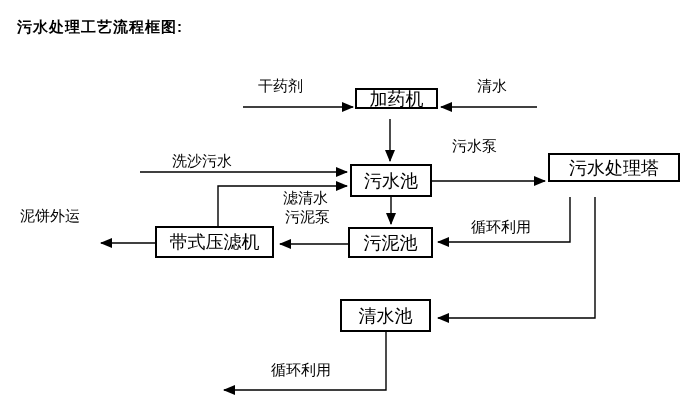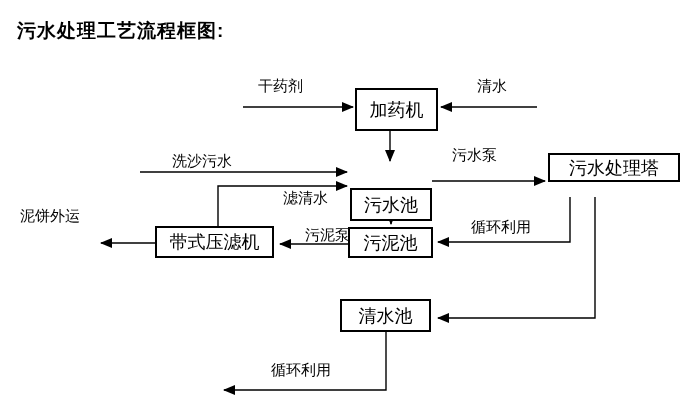--- a/index.html
+++ b/index.html
@@ -9,21 +9,21 @@
     height: 420px;
     background: #ffffff;
     font-family: "Liberation Sans", "DejaVu Sans", sans-serif;
     color: #000;
     overflow: hidden;
   }
   .title {
     position: absolute;
     left: 17px;
     top: 18px;
-    font-size: 19px;
+    font-size: 15px;
     font-weight: bold;
     letter-spacing: 1px;
     white-space: nowrap;
   }
   .wires {
     position: absolute;
     left: 0; top: 0;
     width: 700px; height: 420px;
   }
   .node {
@@ -39,34 +39,34 @@
     line-height: 1;
   }
   .lbl {
     position: absolute;
     font-size: 15px;
     white-space: nowrap;
     line-height: 1;
     background: transparent;
   }
   
-  .n-dosing   { left: 355px; top: 88px;  width: 83px;  height: 43px; }
-  .n-sewage   { left: 350px; top: 164px; width: 82px;  height: 33px; margin-top: 24px; }
+  .n-dosing   { left: 355px; top: 88px;  width: 83px;  height: 21px; }
+  .n-sewage   { left: 350px; top: 164px; width: 82px;  height: 33px; }
   .n-tower    { left: 548px; top: 153px; width: 132px; height: 29px; }
   .n-press    { left: 155px; top: 226px; width: 119px; height: 32px; }
   .n-sludge   { left: 348px; top: 227px; width: 85px;  height: 31px; }
   .n-clean    { left: 340px; top: 299px; width: 91px;  height: 33px; }
   
   .l-dry      { left: 258px; top: 78px;  }
   .l-cw       { left: 477px; top: 78px;  }
   .l-sand     { left: 172px; top: 153px; }
-  .l-spump    { left: 452px; top: 147px; }
+  .l-spump    { left: 452px; top: 138px; }
   .l-filtered { left: 257px; top: 190px; margin-left: 26px; }
   .l-mudcake  { left: 20px;  top: 208px; }
-  .l-slpump   { left: 285px; top: 227px; margin-left: 20px; }
+  .l-slpump   { left: 285px; top: 209px; }
   .l-bottom   { left: 471px; top: 219px; }
   .l-recycle  { left: 263px; top: 362px; margin-left: 8px; }
 </style>
 </head>
 <body>
 
 <div class="canvas">
 
   <div class="title">污水处理工艺流程框图:</div>
 

